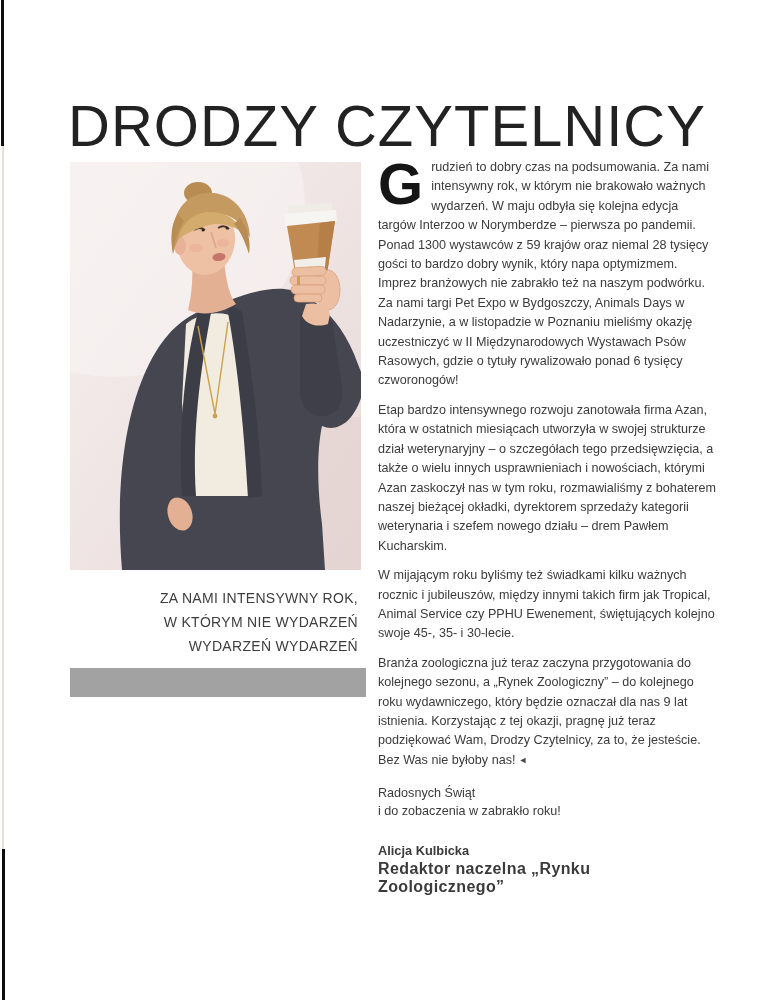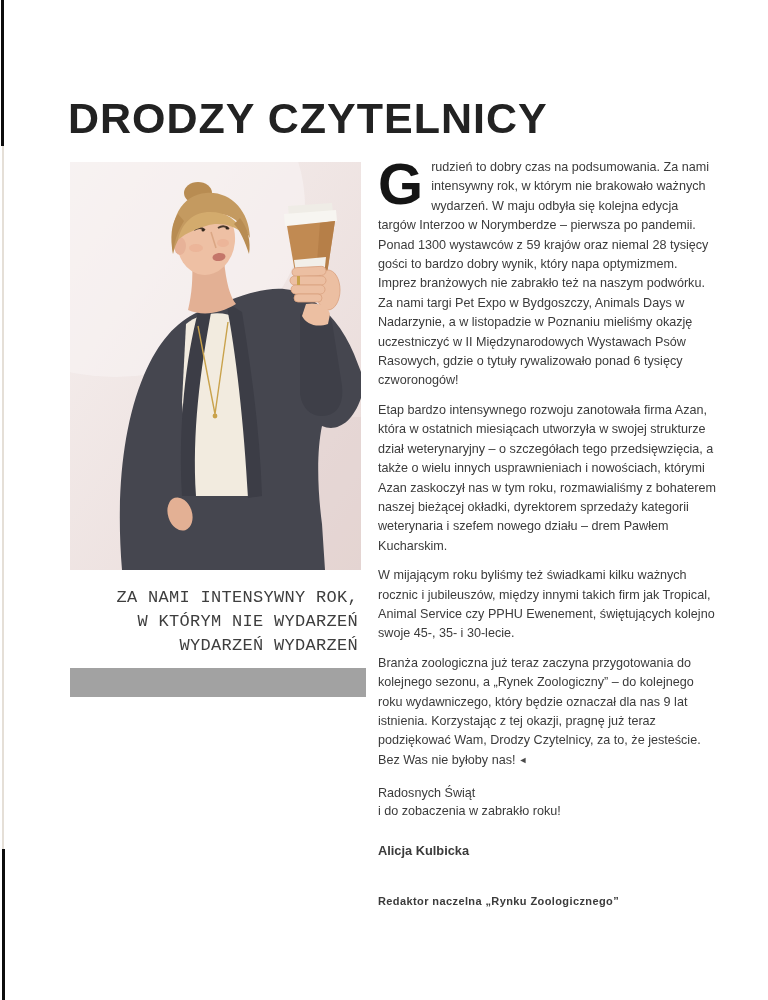--- a/index.html
+++ b/index.html
@@ -8,30 +8,30 @@
     font-family:"Liberation Sans","DejaVu Sans",sans-serif;
   }
   
   .edge-seg{position:absolute;}
   .edge-top{left:1px;top:0;width:3px;height:146px;background:#0d0d0d;}
   .edge-mid{left:2px;top:146px;width:2px;height:703px;background:#e5dfd7;}
   .edge-bottom{left:2px;top:849px;width:3px;height:151px;background:#0d0d0d;}
 
   .title{
     position:absolute;left:68px;top:96px;margin:0;
-    font-size:43px;font-weight:700;letter-spacing:1px;color:#222222;
+    font-size:58px;font-weight:400;letter-spacing:1px;color:#222222;
     line-height:1.05;white-space:nowrap;
   }
 
   .photo{position:absolute;left:70px;top:162px;width:291px;height:408px;display:block;}
 
   .pull-quote{
     position:absolute;left:68px;top:586px;width:290px;
-    text-align:right;color:#3e3e3e;font-size:17px;line-height:24px;
-    font-weight:400;letter-spacing:0.3px;font-family:Liberation Mono, monospace;
+    text-align:right;color:#3e3e3e;font-size:14px;line-height:24px;
+    font-weight:400;letter-spacing:0.3px;
   }
   .divider-bar{
     position:absolute;left:70px;top:668px;width:296px;height:29px;background:#a2a2a2;
   }
 
   .column{
     position:absolute;left:378px;top:158px;width:340px;
     color:#3b3b3b;font-size:12.6px;line-height:19.4px;
   }
   .column p{margin:0 0 10px 0;text-align:left;}
@@ -39,21 +39,21 @@
     float:left;
     font-size:58px;line-height:46px;font-weight:700;color:#151515;
     padding:3px 8px 0 0;
   }
   .end-marker{
     display:inline-block;font-size:9px;color:#4a4a4a;vertical-align:1px;margin-left:3px;
   }
   .signoff{margin-top:14px;text-align:left;}
   .signoff-line{line-height:18px;}
   .signoff-author{margin-top:22px;font-weight:700;font-size:12.8px;line-height:18px;}
-  .signoff-role{font-weight:700;font-size:11px;line-height:18px;letter-spacing:0.4px;margin-top:32px;}
+  .signoff-role{font-weight:700;font-size:16px;line-height:18px;letter-spacing:0.4px;}
 </style>
 </head>
 <body>
 
 <div class="page">
 
   <div class="edge-seg edge-top"></div>
   <div class="edge-seg edge-mid"></div>
   <div class="edge-seg edge-bottom"></div>
 

